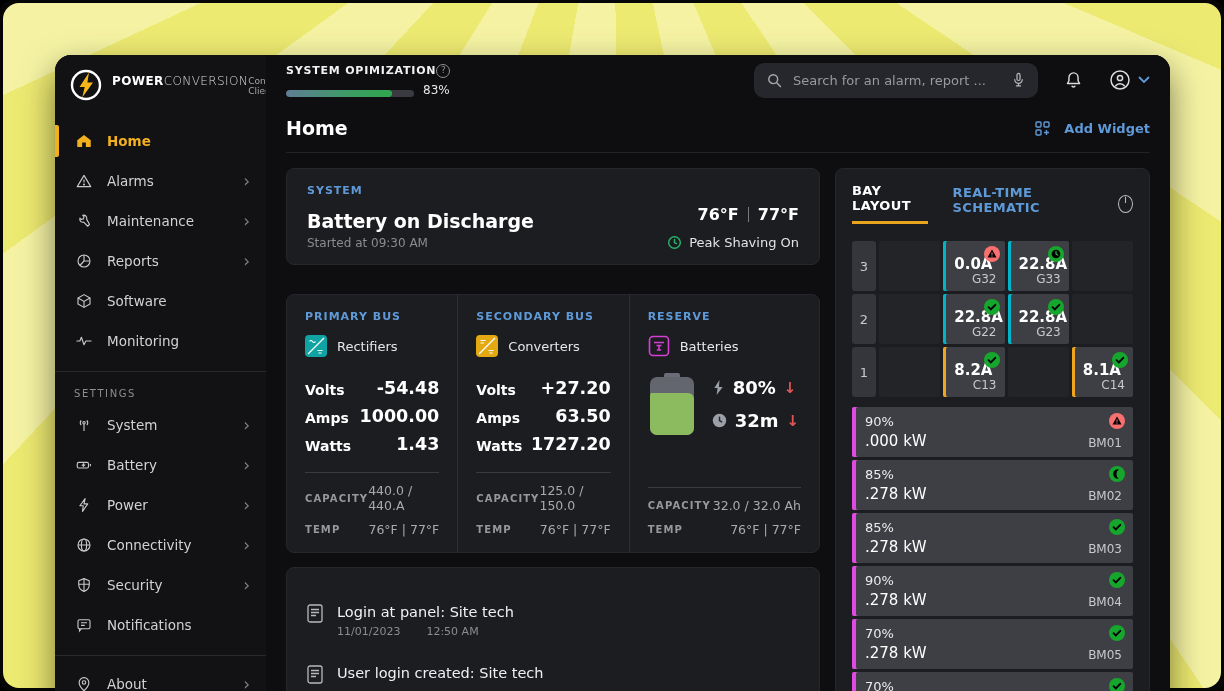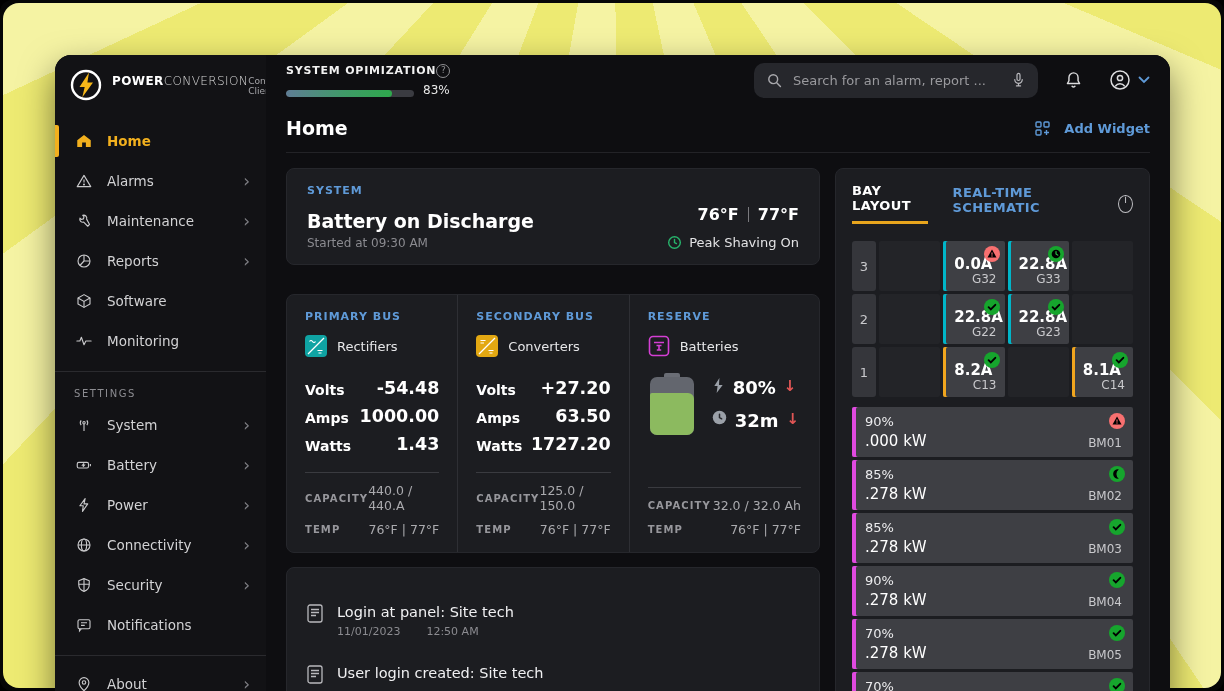--- a/index.html
+++ b/index.html
@@ -86,21 +86,21 @@
   .kv { display:flex; align-items:center; justify-content:space-between; margin:9px 0 2px 0; }
   .kv .k { font-size:10px; font-weight:700; letter-spacing:1.1px; color:#97979c; }
   .kv .v { font-size:12.5px; color:#aaaaae; }
 
   .reserve-body { display:flex; align-items:center; gap:18px; margin:16px 2px 4px 2px; }
   .batt { position:relative; width:44px; height:62px; }
   .batt-nub { position:absolute; top:0; left:14px; width:16px; height:5px; background:#6a6d75; border-radius:2px 2px 0 0; }
   .batt-body { position:absolute; top:4px; left:0; right:0; bottom:0; background:#63666e; border-radius:7px; overflow:hidden; }
   .batt-fill { position:absolute; left:0; right:0; bottom:0; background:#8cba5f; border-radius:2px 6px 0 0; }
   .r-stats { display:flex; flex-direction:column; gap:12px; }
-  .r-stat { display:flex; align-items:flex-start; gap:8px; }
+  .r-stat { display:flex; align-items:center; gap:8px; }
   .r-stat .r-val { font-size:18px; font-weight:700; color:#fff; }
   .r-stat .down { color:#e05555; font-size:15px; font-weight:700; }
 
   
   .events-card { margin-top:14px; padding:14px 20px 20px 20px; min-height:180px; }
   .tabs { display:flex; align-items:center; gap:24px; }
   .tab { font-size:13px; letter-spacing:.4px; padding-bottom:8px; cursor:pointer; }
   .tab.active { color:#fff; font-weight:700; border-bottom:3px solid #e8a51d; }
   .tab.idle { color:#5f9ad8; font-weight:600; }
   .tabs .tab-end { margin-left:auto; cursor:pointer; padding-bottom:8px; }

